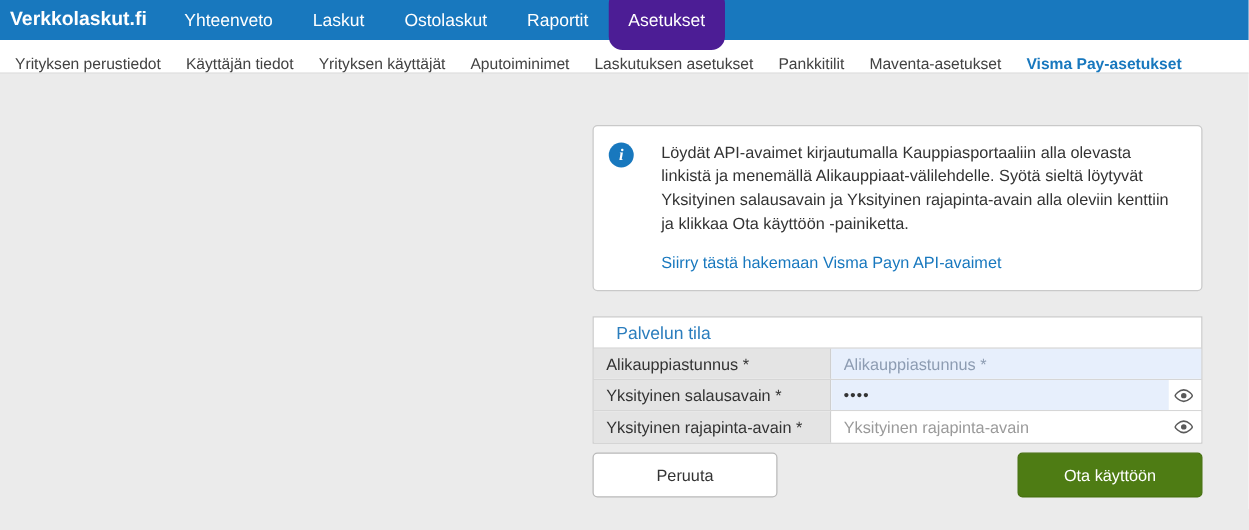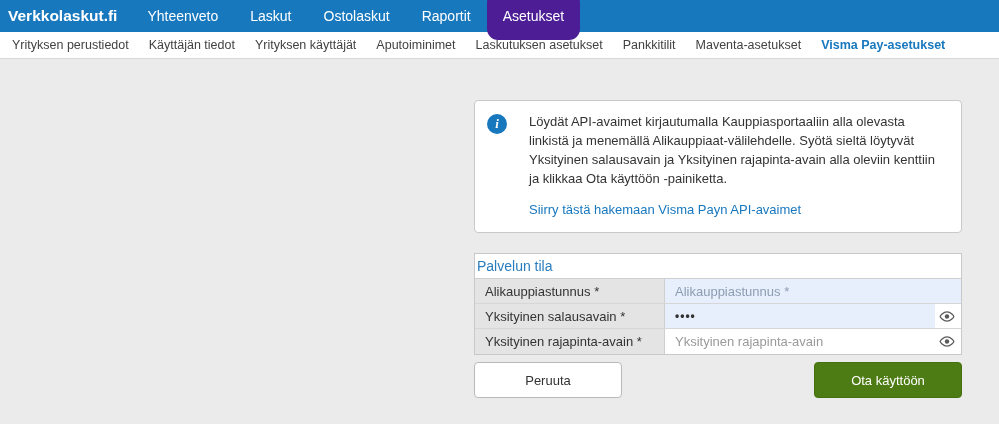--- a/index.html
+++ b/index.html
@@ -33,21 +33,21 @@
     cursor: pointer;
   }
   .topnav-item.active { background: #4c1d95; border-radius: 11px; }
 
   
   .subnav {
     height: 27px;
     background: #ffffff;
     border-bottom: 1px solid #d8d8d8;
     display: flex;
-    align-items: center;
+    align-items: flex-end;
     padding-left: 2px;
   }
   .subnav-item {
     padding: 0 10px;
     font-size: 12.5px;
     color: #424242;
     cursor: pointer;
     white-space: nowrap;
   }
   .subnav-item.active { color: #1878be; font-weight: 700; }
@@ -91,21 +91,21 @@
 
   
   .service-table {
     margin-top: 20px;
     background: #fff;
     border: 1px solid #c9c9c9;
   }
   .table-title {
     height: 25px;
     line-height: 24px;
-    padding-left: 2px;
+    padding-left: 18px;
     color: #2a7dbd;
     font-size: 14px;
     border-bottom: 1px solid #cfcfcf;
   }
   .t-row {
     display: flex;
     height: 25px;
     border-bottom: 1px solid #d6d6d6;
   }
   .t-row:last-child { border-bottom: none; }

